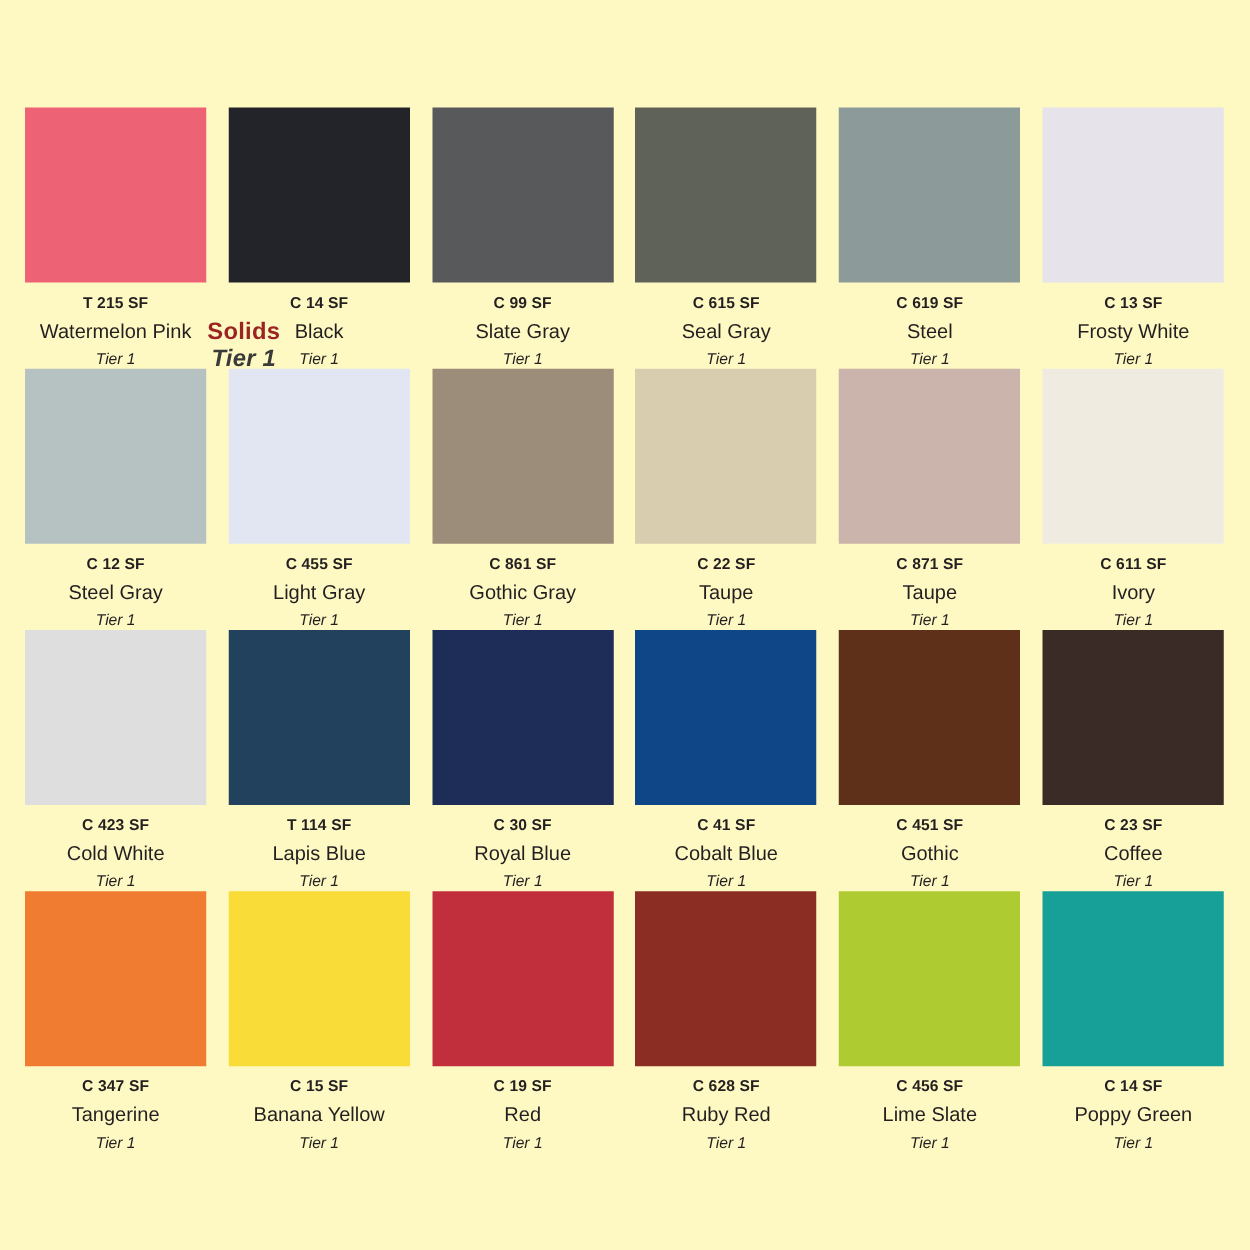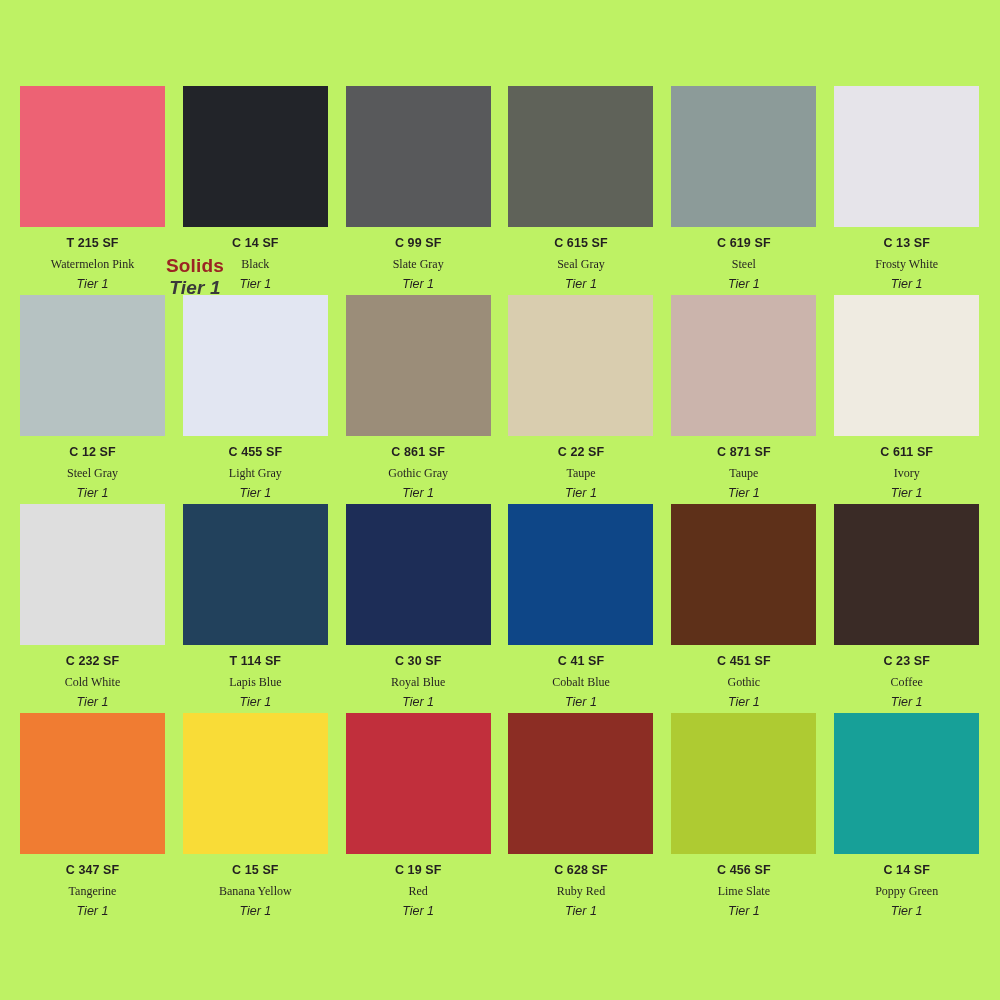--- a/index.html
+++ b/index.html
@@ -9,21 +9,21 @@
     width: 1000px;
     height: 1000px;
     background: #ffffff;
     font-family: "Liberation Sans", sans-serif;
   }
 
   #page {
     position: relative;
     width: 1000px;
     height: 1000px;
-    background: #bef264;
+    background: #fef9c3;
     overflow: hidden;
   }
 
   
   #swatch-grid {
     position: absolute;
     left: 20px;
     top: 86px;
     width: 960px;
     display: grid;
@@ -52,26 +52,25 @@
     font-size: 12.5px;
     font-weight: bold;
     color: #231f20;
     letter-spacing: 0.1px;
     line-height: 1.1;
     white-space: nowrap;
   }
 
   .swatch-name {
     margin-top: 7px;
-    font-size: 12px;
+    font-size: 16px;
     font-weight: normal;
     color: #231f20;
     line-height: 1.1;
     white-space: nowrap;
-    font-family: Liberation Serif, serif;
   }
 
   .swatch-tier {
     margin-top: 7px;
     font-size: 12.5px;
     font-style: italic;
     font-weight: normal;
     color: #231f20;
     line-height: 1.1;
     white-space: nowrap;
@@ -178,21 +177,21 @@
         <div class="swatch-tier">Tier 1</div>
       </div>
       <div class="swatch-card">
         <div class="swatch-chip" style="background: rgb(239, 235, 225);"></div>
         <div class="swatch-code">C 611 SF</div>
         <div class="swatch-name">Ivory</div>
         <div class="swatch-tier">Tier 1</div>
       </div>
       <div class="swatch-card">
         <div class="swatch-chip" style="background: rgb(222, 222, 222);"></div>
-        <div class="swatch-code">C 232 SF</div>
+        <div class="swatch-code">C 423 SF</div>
         <div class="swatch-name">Cold White</div>
         <div class="swatch-tier">Tier 1</div>
       </div>
       <div class="swatch-card">
         <div class="swatch-chip" style="background: rgb(34, 65, 92);"></div>
         <div class="swatch-code">T 114 SF</div>
         <div class="swatch-name">Lapis Blue</div>
         <div class="swatch-tier">Tier 1</div>
       </div>
       <div class="swatch-card">

